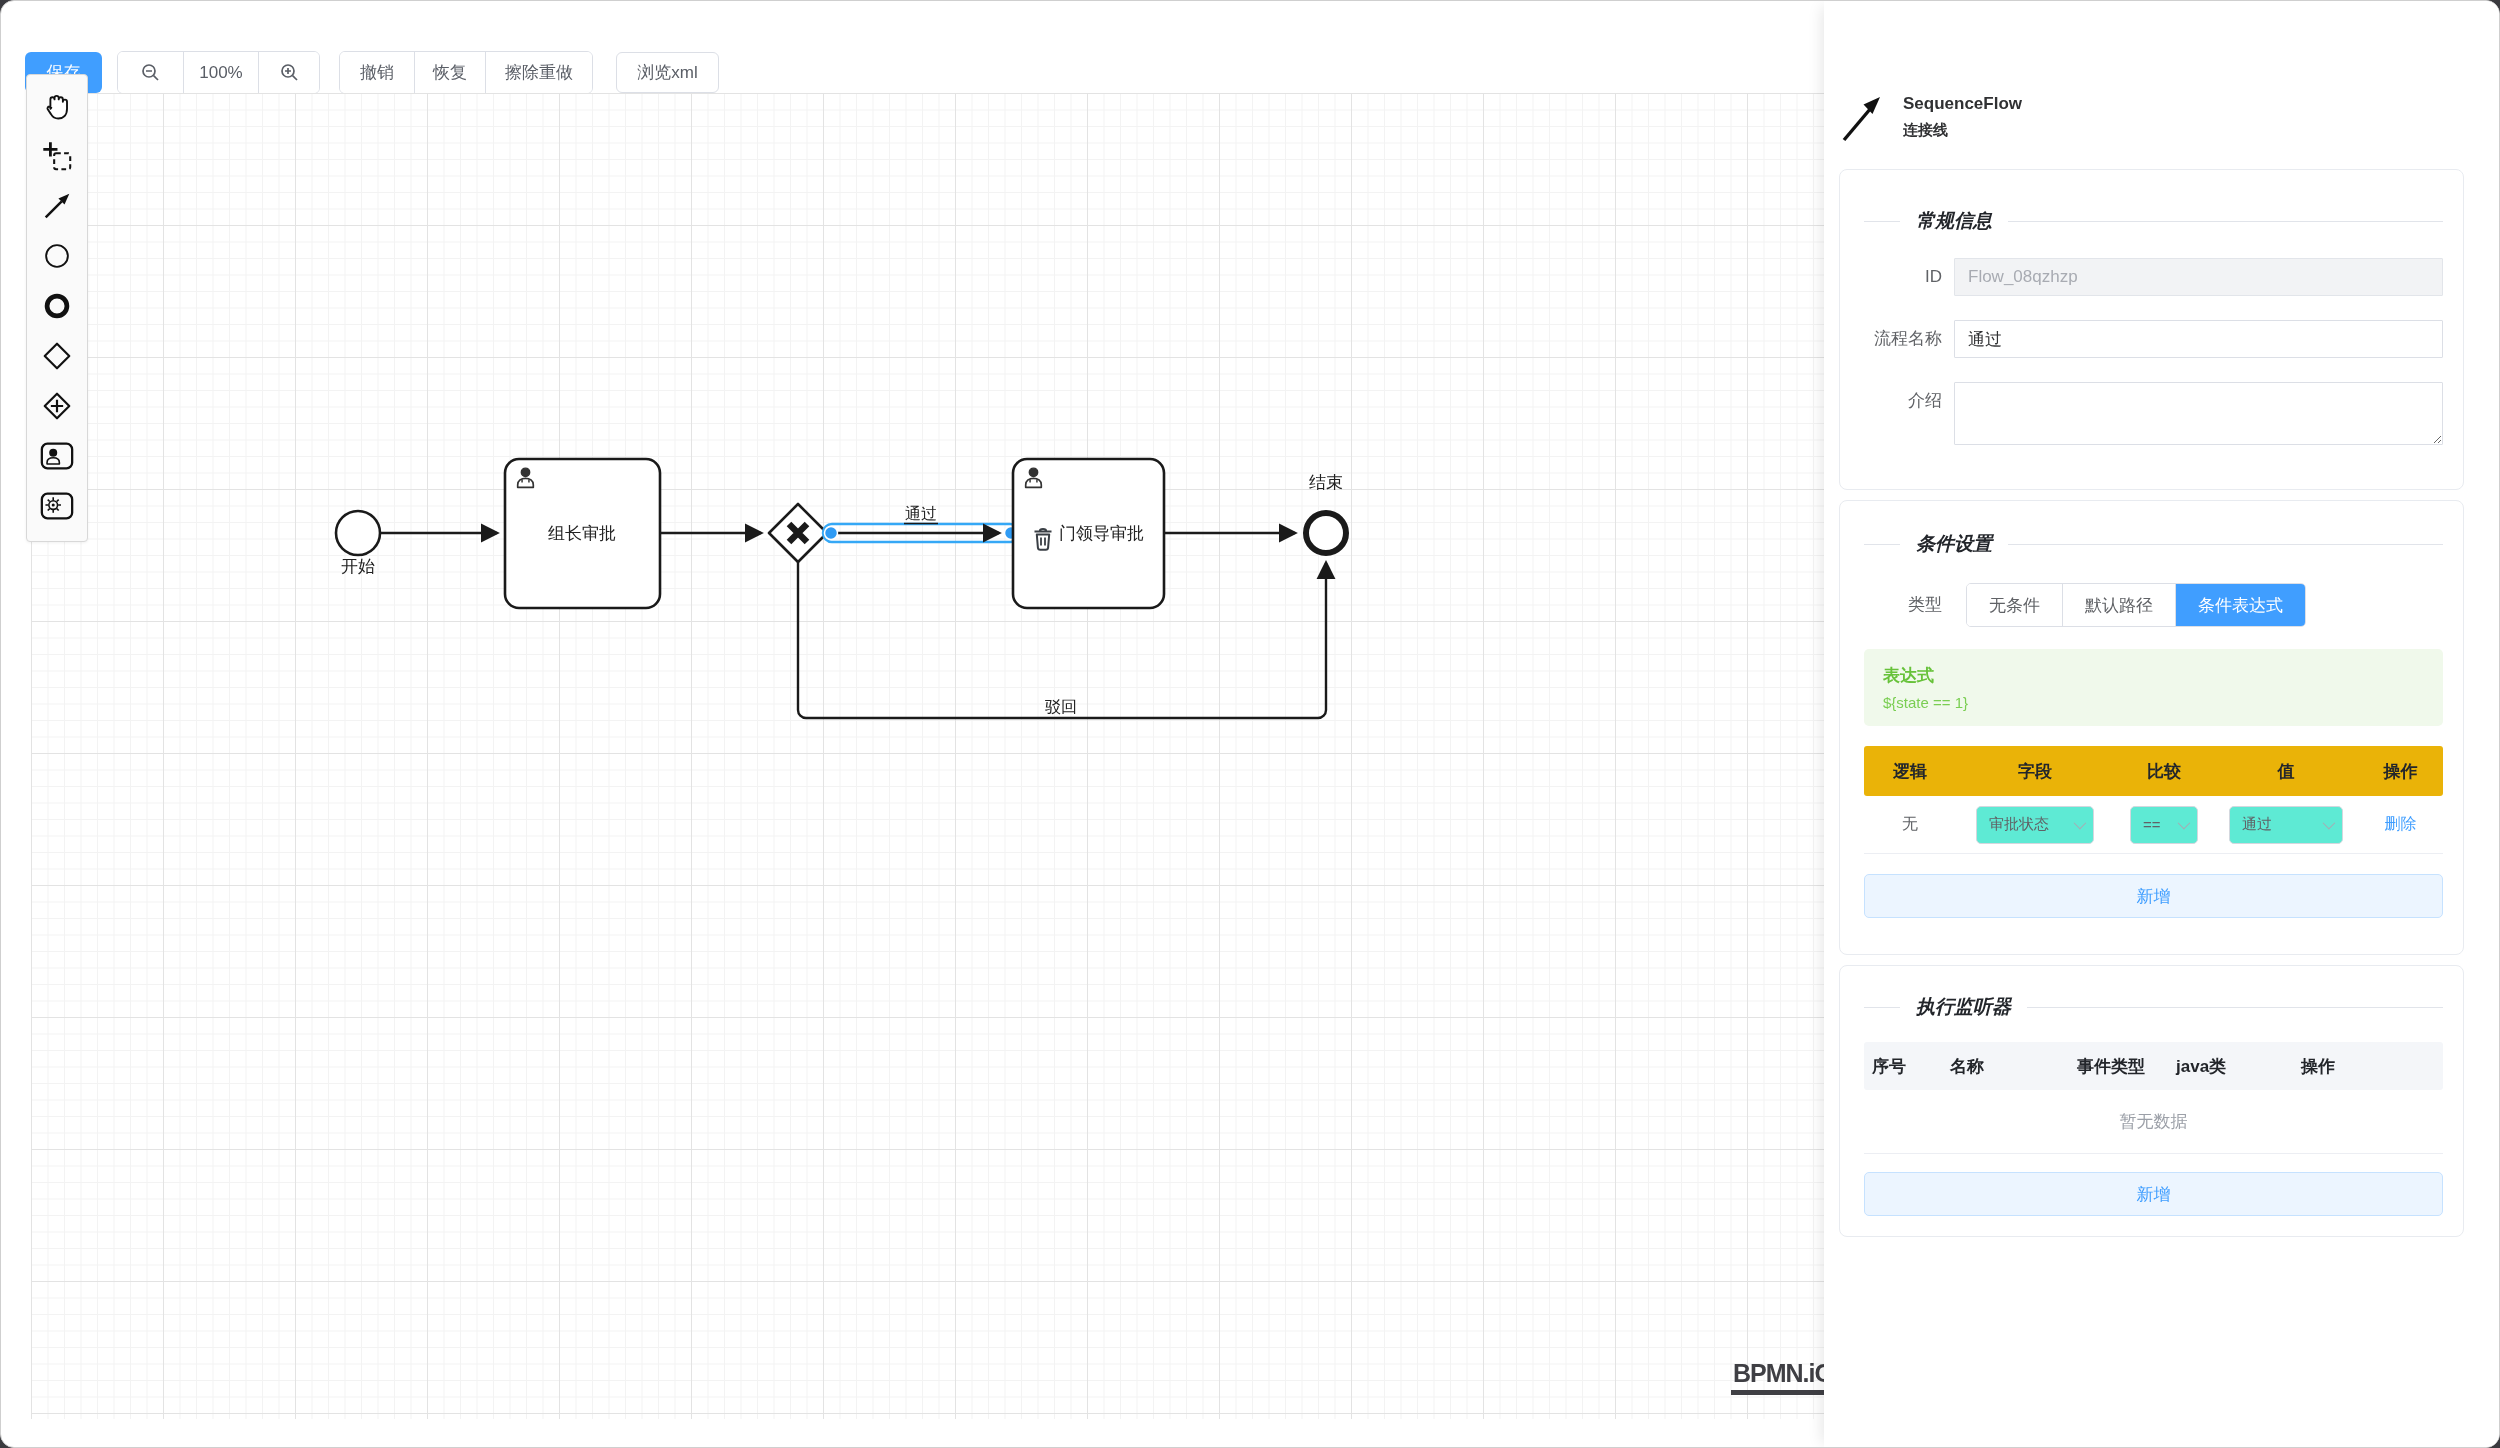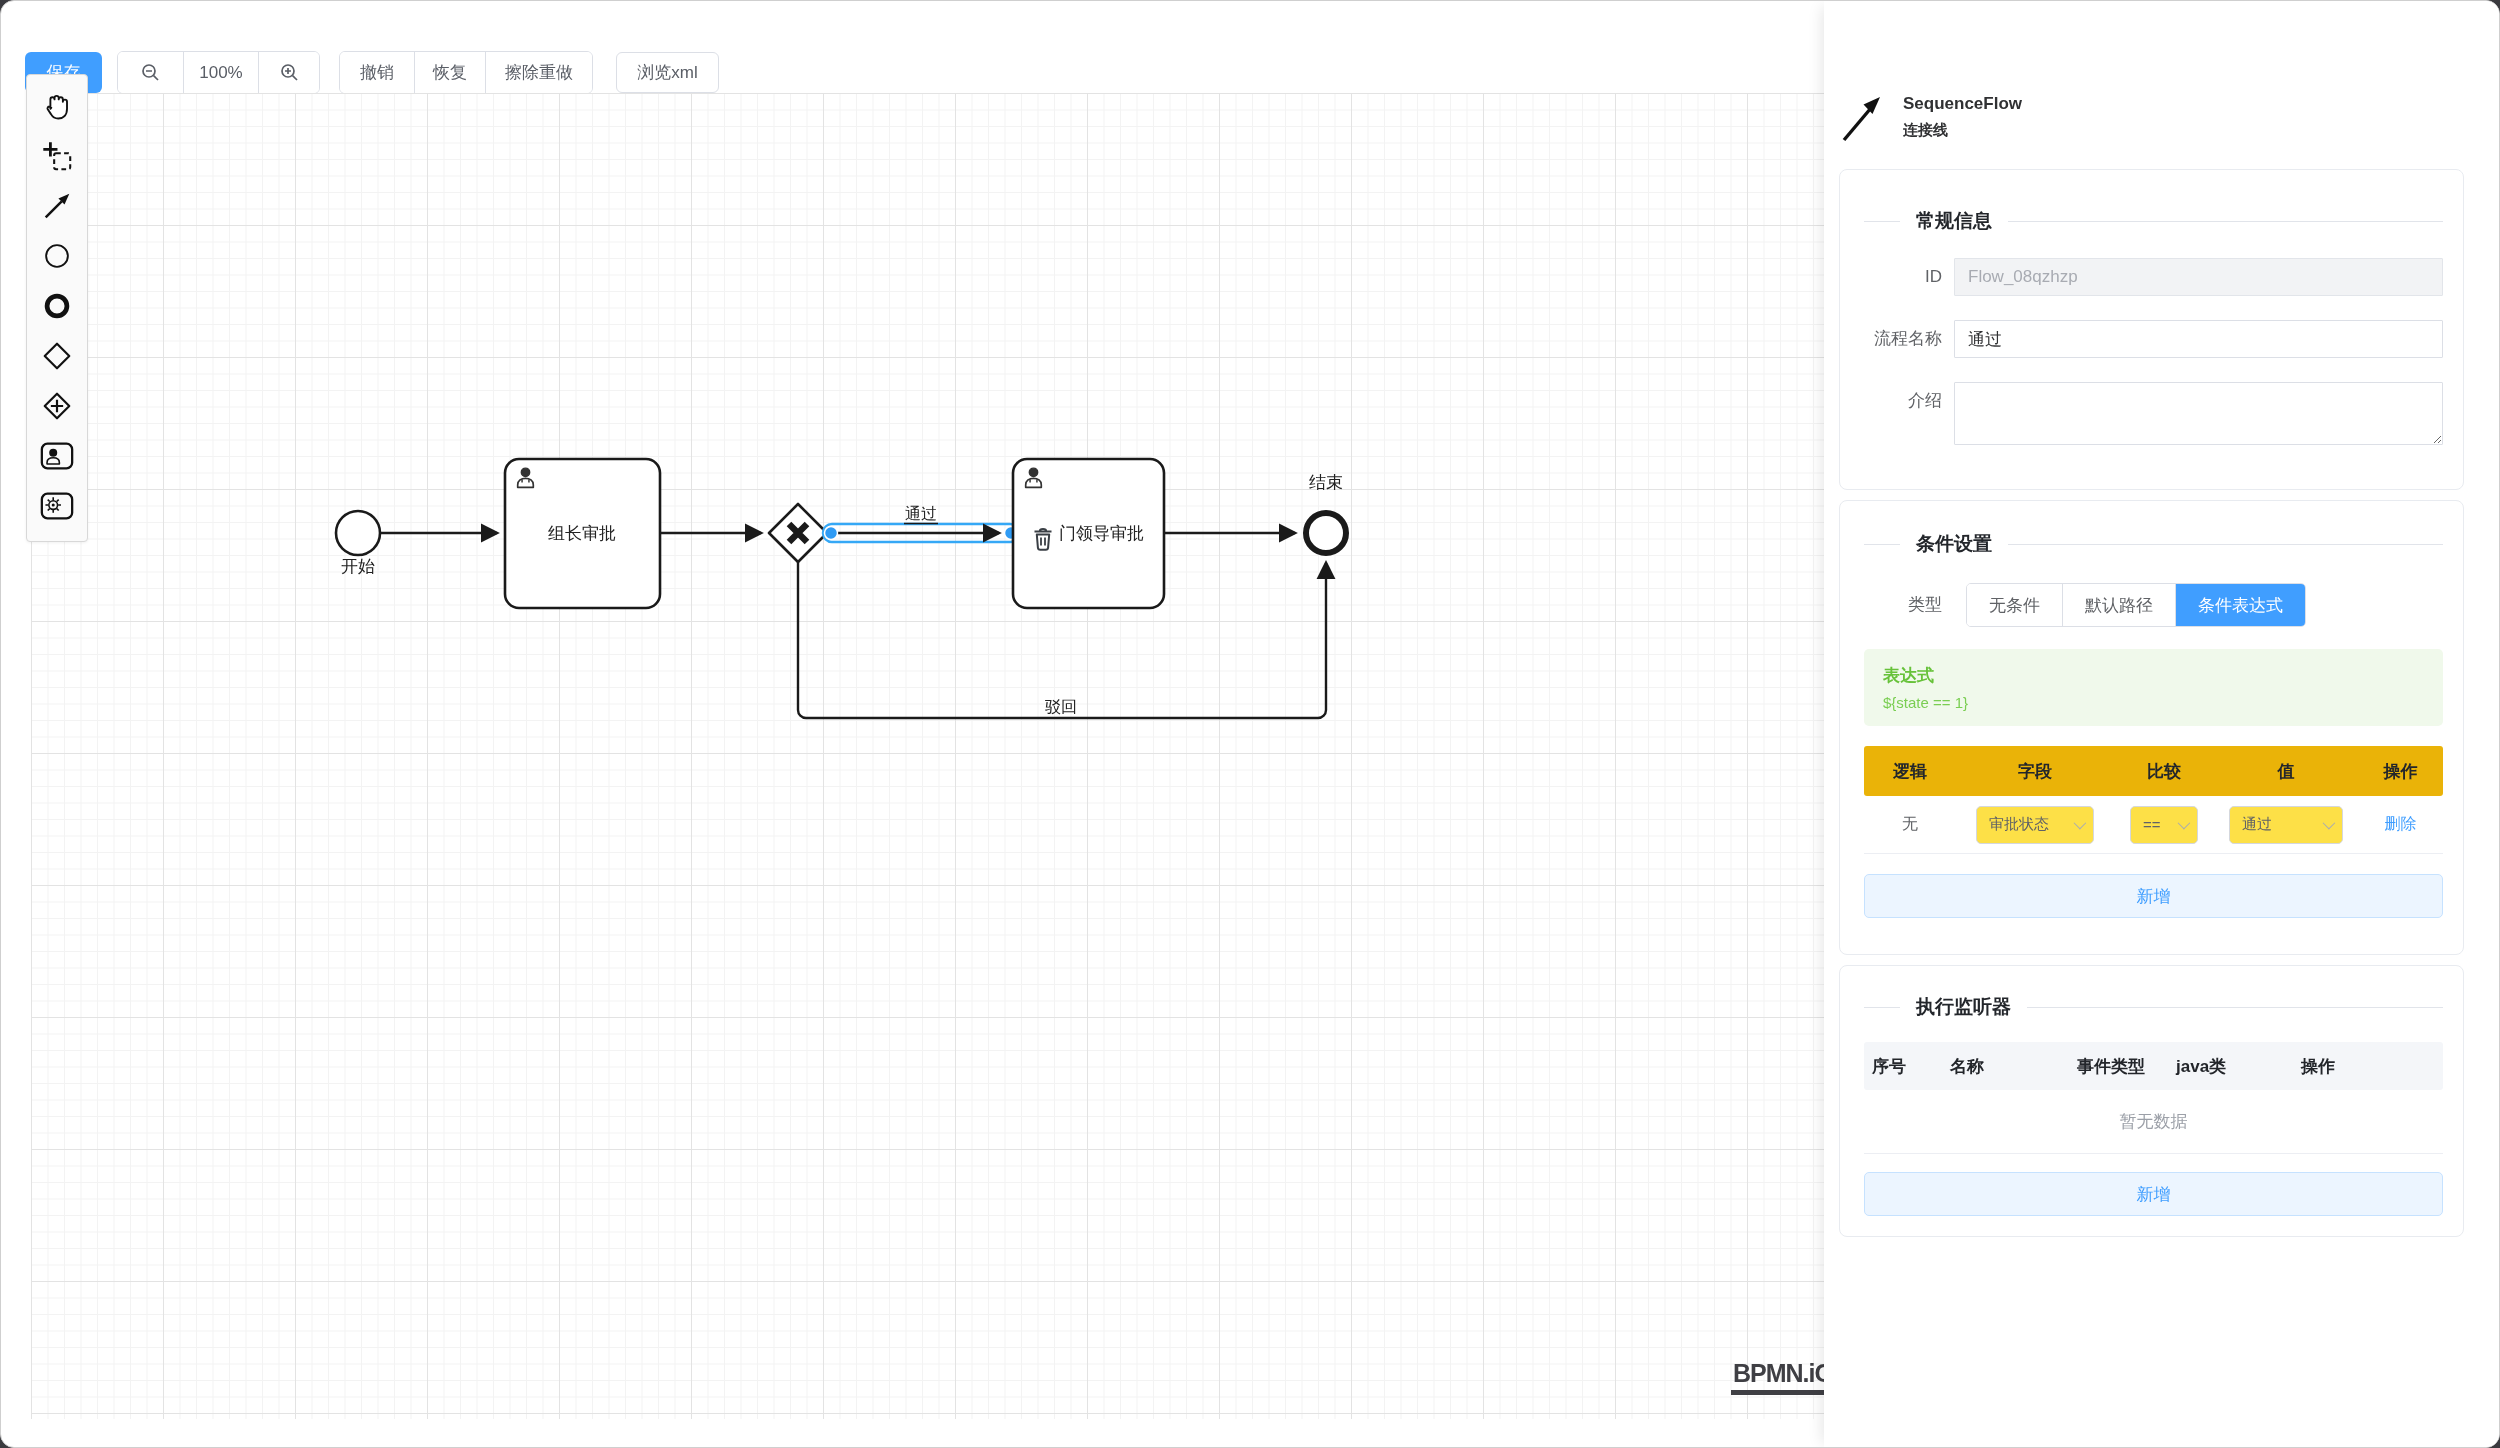--- a/index.html
+++ b/index.html
@@ -69,21 +69,21 @@
   .panel-header .hdr-text { margin-left:18px; }
   .hdr-title { font-size:17px; font-weight:bold; color:#303133; line-height:22px; }
   .hdr-sub { font-size:15px; font-weight:600; color:#303133; line-height:22px; margin-top:4px; }
   .card {
     margin:0 37px 10px 15px; border:1px solid #e8ebf0; border-radius:8px; background:#fff;
     padding:0 20px 0 24px;
   }
   .card-1 { margin-top:20px; height:321px; padding-top:38px; }
   .card-2 { height:455px; padding-top:30px; }
   .card-3 { height:272px; padding-top:28px; }
-  .sec-title { display:flex; align-items:center; }
+  .sec-title { display:flex; align-items:center;font-style:italic; }
   .sec-title .ln { height:1px; background:#e1e4ea; }
   .sec-title .ln.l { width:36px; }
   .sec-title .ln.r { flex:1; }
   .sec-title .tx { font-size:19px; font-weight:bold; color:#23262b; margin:0 16px; }
   .form-row { display:flex; align-items:flex-start; margin-top:24px; }
   .form-label { width:90px; text-align:right; padding-right:12px; font-size:17px; color:#606266; line-height:38px; flex:none; }
   .control { flex:1; }
   .input {
     width:100%; height:38px; border:1px solid #dcdfe6; border-radius:1px; padding:0 13px;
     font-size:17px; color:#303133; background:#fff; font-family:inherit; outline:none;
@@ -99,21 +99,21 @@
   
   .expr-box { margin-top:22px; background:#f0f9eb; border-radius:5px; padding:15px 19px; }
   .expr-label { color:#67c23a; font-size:17px; font-weight:bold; }
   .expr-value { color:#7ace52; font-size:15px; margin-top:7px; }
   
   .cond-table { margin-top:20px; }
   .cond-head { display:grid; grid-template-columns:92px 158px 100px 144px 1fr; height:50px; align-items:center; background:#eab308; border-radius:3px; }
   .cond-head .th { text-align:center; font-size:17px; font-weight:bold; color:#23262b; }
   .cond-row { display:grid; grid-template-columns:92px 158px 100px 144px 1fr; height:58px; align-items:center; border-bottom:1px solid #eceef3; }
   .cond-row .td { text-align:center; font-size:16px; color:#606266; }
-  .select { display:inline-flex; align-items:center; justify-content:space-between; height:38px; border:1px solid #d4d7de; border-radius:5px; background:#fde047; padding:0 10px 0 12px; font-size:15px; color:#606266; cursor:pointer; }
+  .select { display:inline-flex; align-items:center; justify-content:space-between; height:38px; border:1px solid #d4d7de; border-radius:5px; background:#5eead4; padding:0 10px 0 12px; font-size:15px; color:#606266; cursor:pointer; }
   .sel-field { width:118px; } .sel-cmp { width:68px; } .sel-val { width:114px; }
   .chev { width:9px; height:9px; border-right:1.8px solid #a8abb2; border-bottom:1.8px solid #a8abb2; transform:rotate(45deg) translateY(-2px); flex:none; margin-left:8px; }
   .link-btn { color:#409eff; font-size:16px; cursor:pointer; background:none; border:none; font-family:inherit; }
   .add-btn {
     margin-top:20px; width:100%; height:44px; background:#ecf5ff; border:1px solid #c6e2ff; border-radius:5px;
     color:#409eff; font-size:17px; cursor:pointer; font-family:inherit;
   }
   
   .lst-head { display:grid; grid-template-columns:78px 127px 99px 125px 1fr; height:48px; align-items:center; background:#f4f6f9; border-radius:3px; margin-top:22px; }
   .lst-head .th { font-size:17px; font-weight:bold; color:#23262b; padding-left:8px; text-align:left; }

